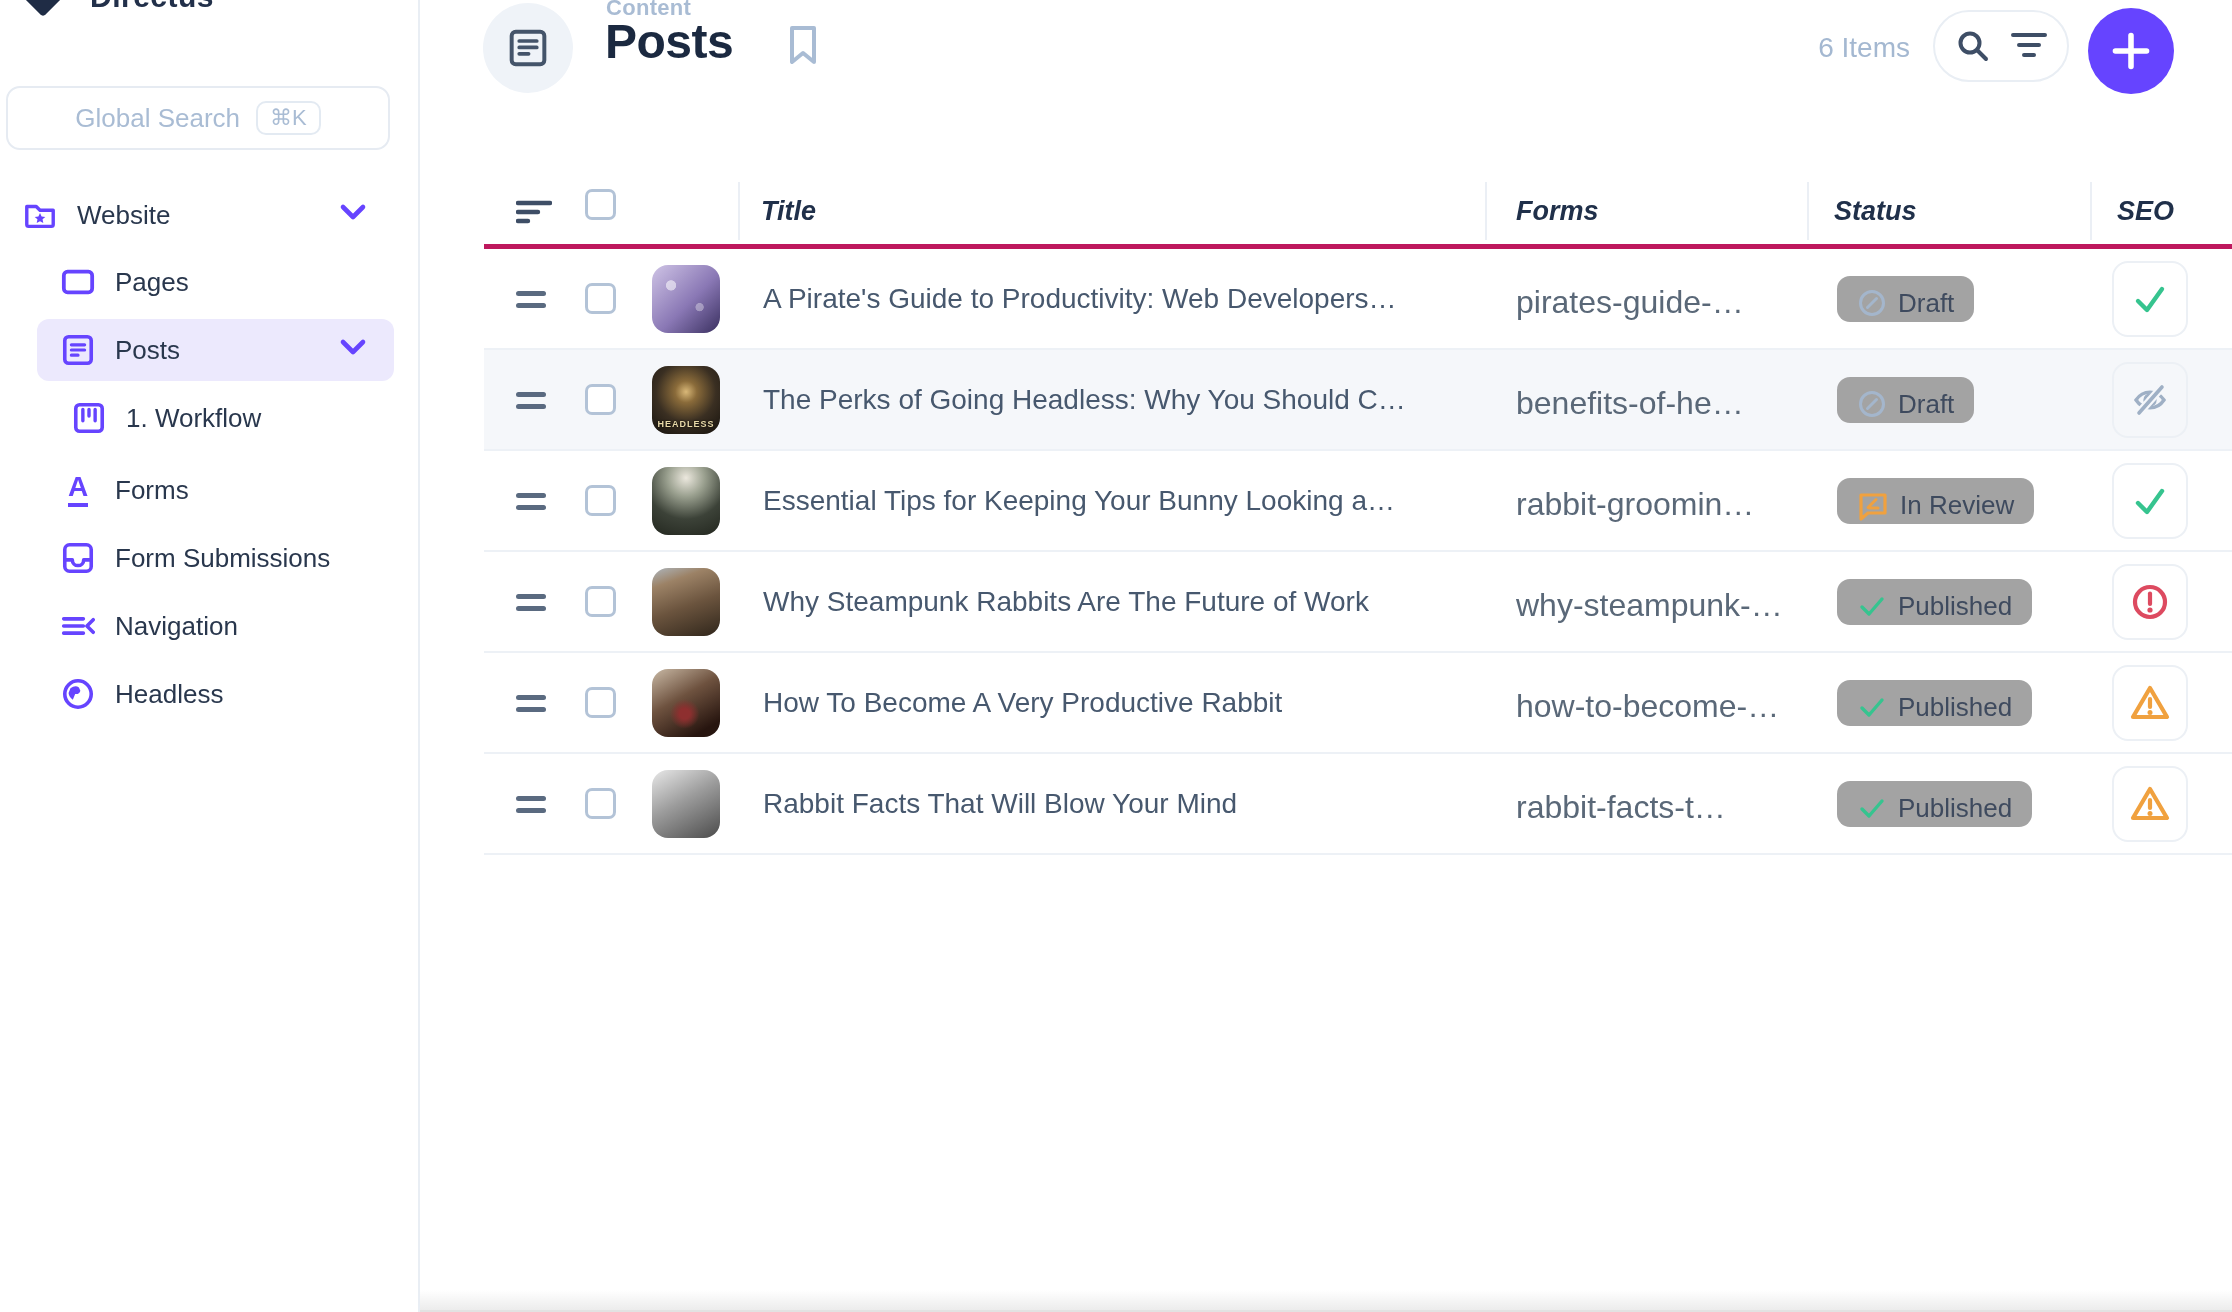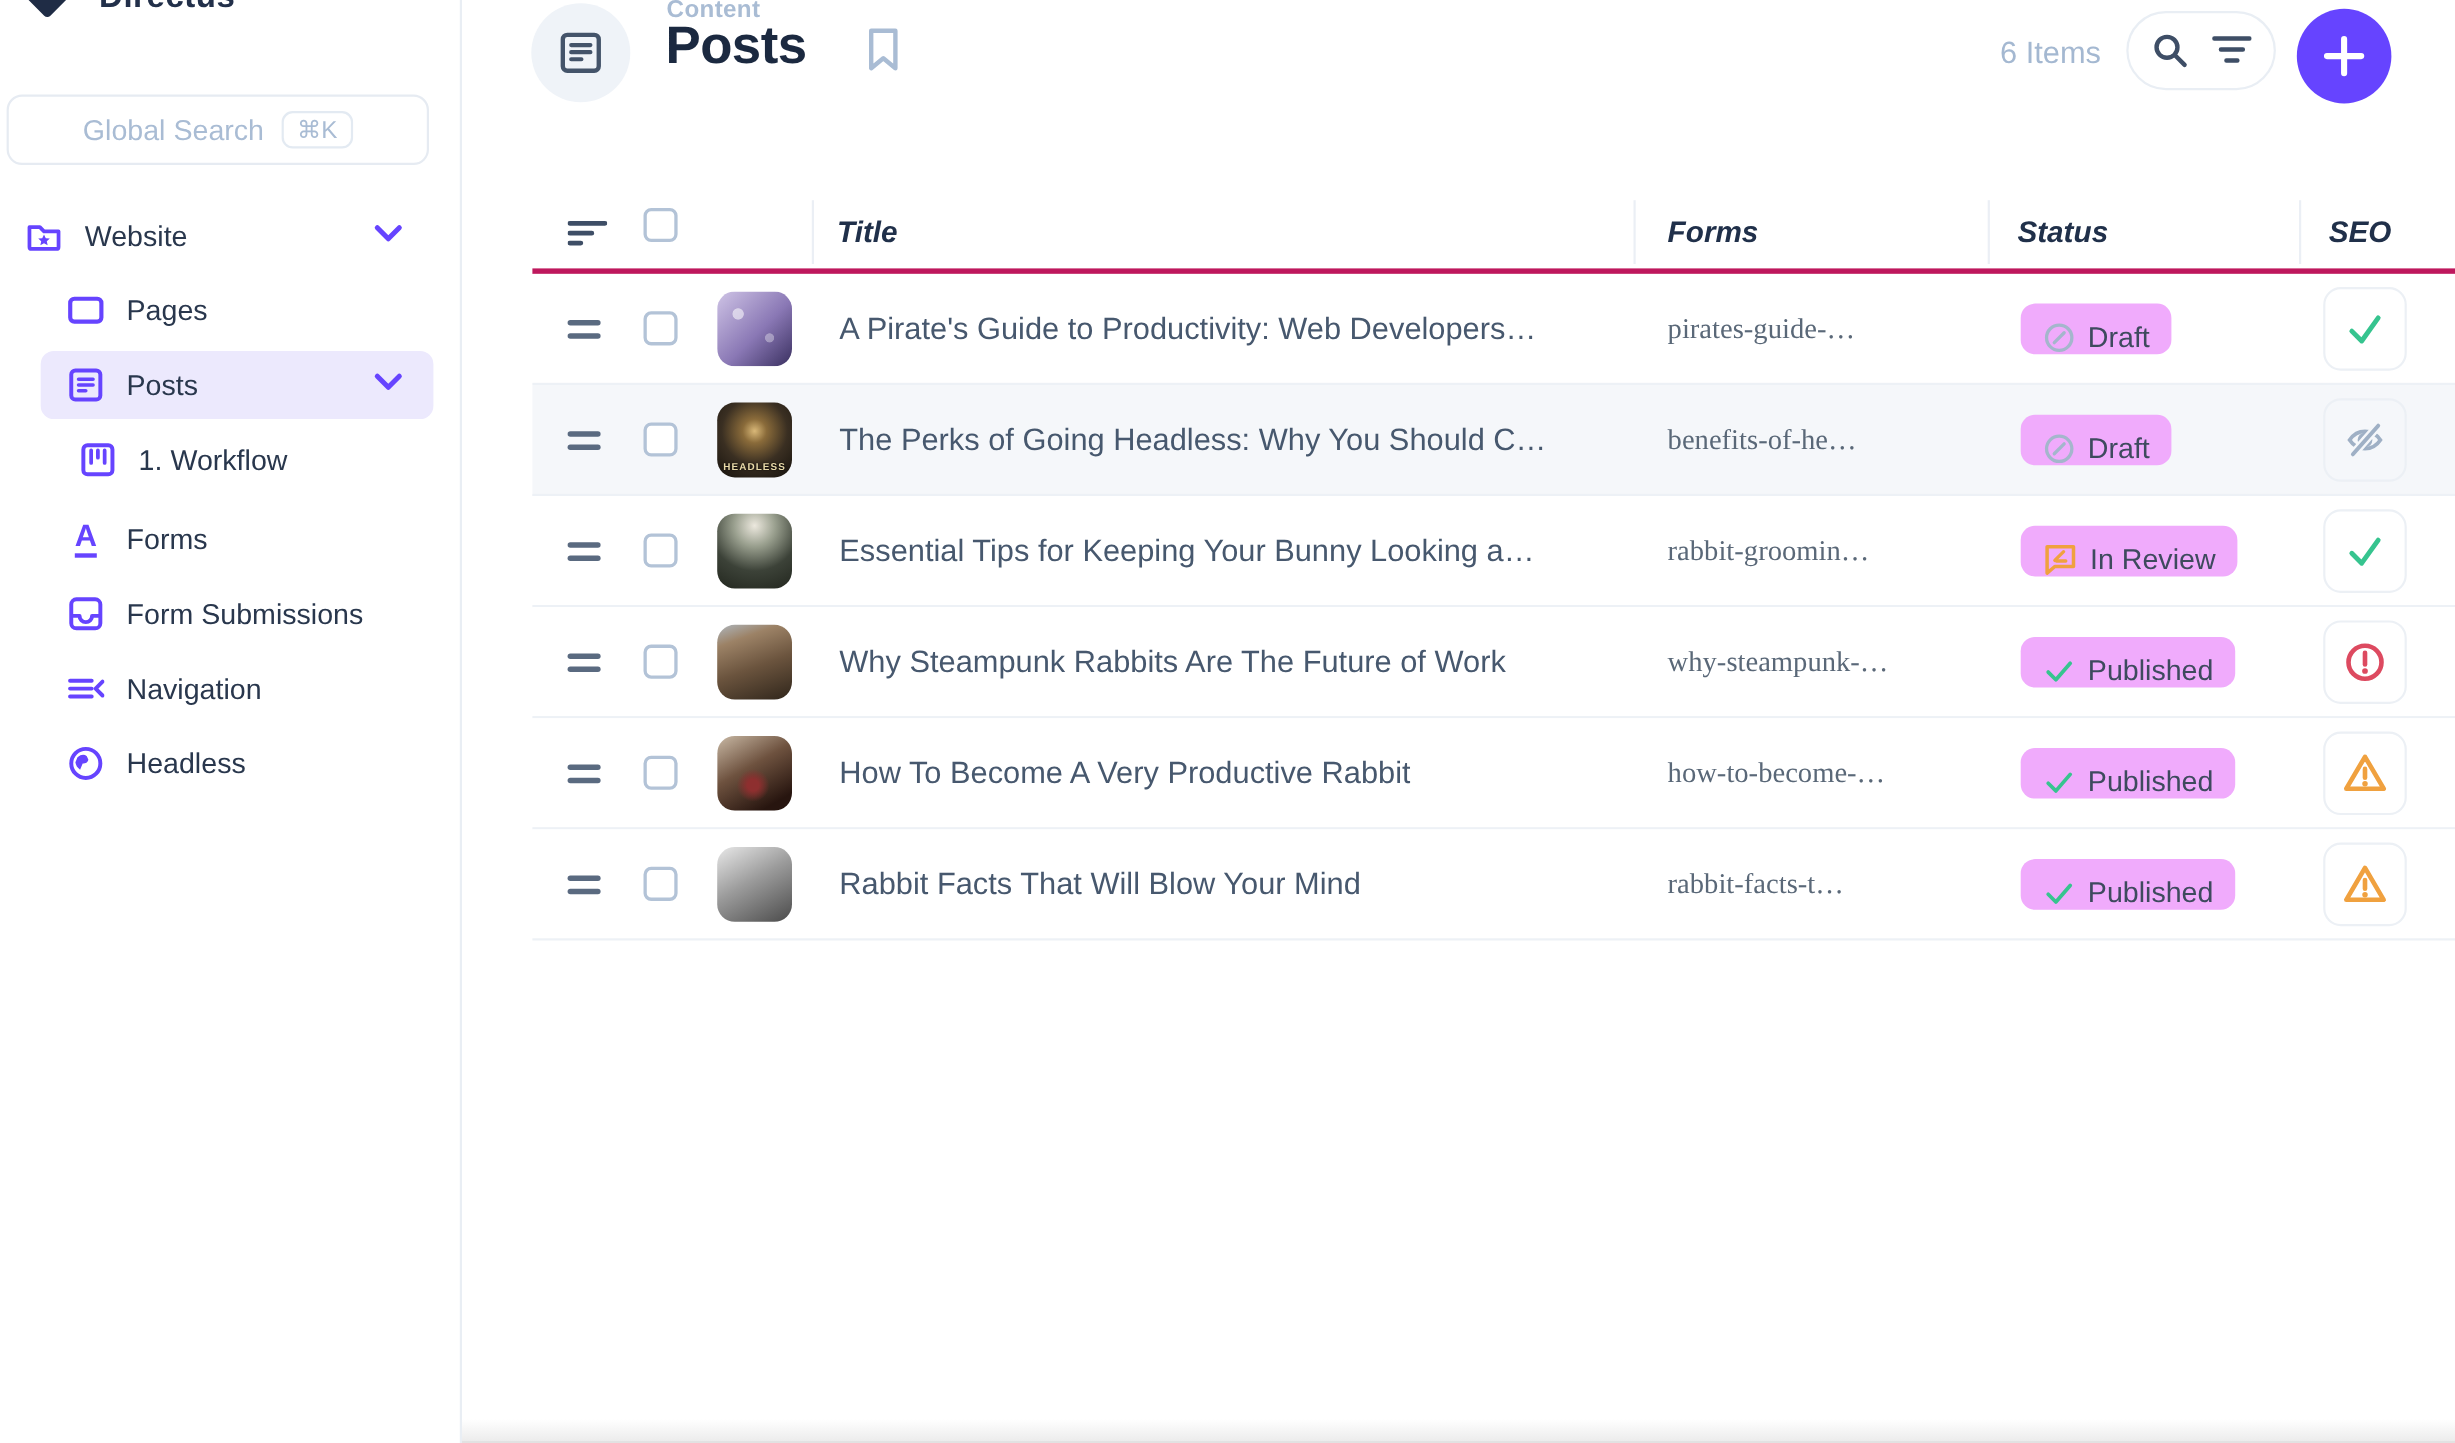--- a/index.html
+++ b/index.html
@@ -81,24 +81,24 @@
     radial-gradient(circle at 50% 16%, #ece8de 0%, #9aa08f 28%, #3c4238 62%, #23271f 100%); }
   .thumb[data-thumb="steampunk-rabbit"] { background:
     linear-gradient(160deg,#aeb6bd 0%,#9c8266 22%,#6b543e 55%,#30261b 100%); }
   .thumb[data-thumb="suit-rabbit"] { background:
     radial-gradient(circle at 48% 66%, #8e2f2f 0 9%, transparent 26%),
     linear-gradient(150deg,#c9b9a5 0%,#6e523f 42%,#27150f 85%); }
   .thumb[data-thumb="bw-rabbit"] { background:
     linear-gradient(150deg,#e8e8e8 0%,#9c9c9c 45%,#4b4b4b 100%); }
   .t-title { position:absolute; left:279px; top:34px; max-width:720px; font-size:28px;
     color:#47586E; white-space:nowrap; overflow:hidden; cursor:pointer; }
-  .t-slug { position:absolute; left:1032px; top:35px; font-size:26px; color:#5A6878;
-    font-family:Liberation Serif, serif; white-space:nowrap; }
-  .chip { position:absolute; left:1353px; top:27px; height:46px; background:#f0abfc;
-    border-radius:13px; display:flex; align-items:flex-end; gap:11px; padding:0 20px; }
+  .t-slug { position:absolute; left:1032px; top:35px; font-size:32px; color:#5A6878;
+    font-family:Liberation Sans, sans-serif; white-space:nowrap; }
+  .chip { position:absolute; left:1353px; top:27px; height:46px; background:#a3a3a3;
+    border-radius:13px; display:flex; align-items:flex-start; gap:11px; padding:12px 20px; }
   .chip b { font-size:26px; font-weight:400; color:#3E4A5E; white-space:nowrap; }
   .chip .ic { display:none; }
   .chip[data-status="draft"] .ic-draft { display:block; }
   .chip[data-status="in_review"] .ic-review { display:block; }
   .chip[data-status="published"] .ic-pub { display:block; }
   .seo-box { position:absolute; left:1628px; top:12px; width:76px; height:76px;
     border:2px solid #ECF0F5; border-radius:16px; background:#fff; display:flex;
     align-items:center; justify-content:center; }
   .row[data-hovered="true"] .seo-box { background:transparent; }
   .seo-box .ic { display:none; }

